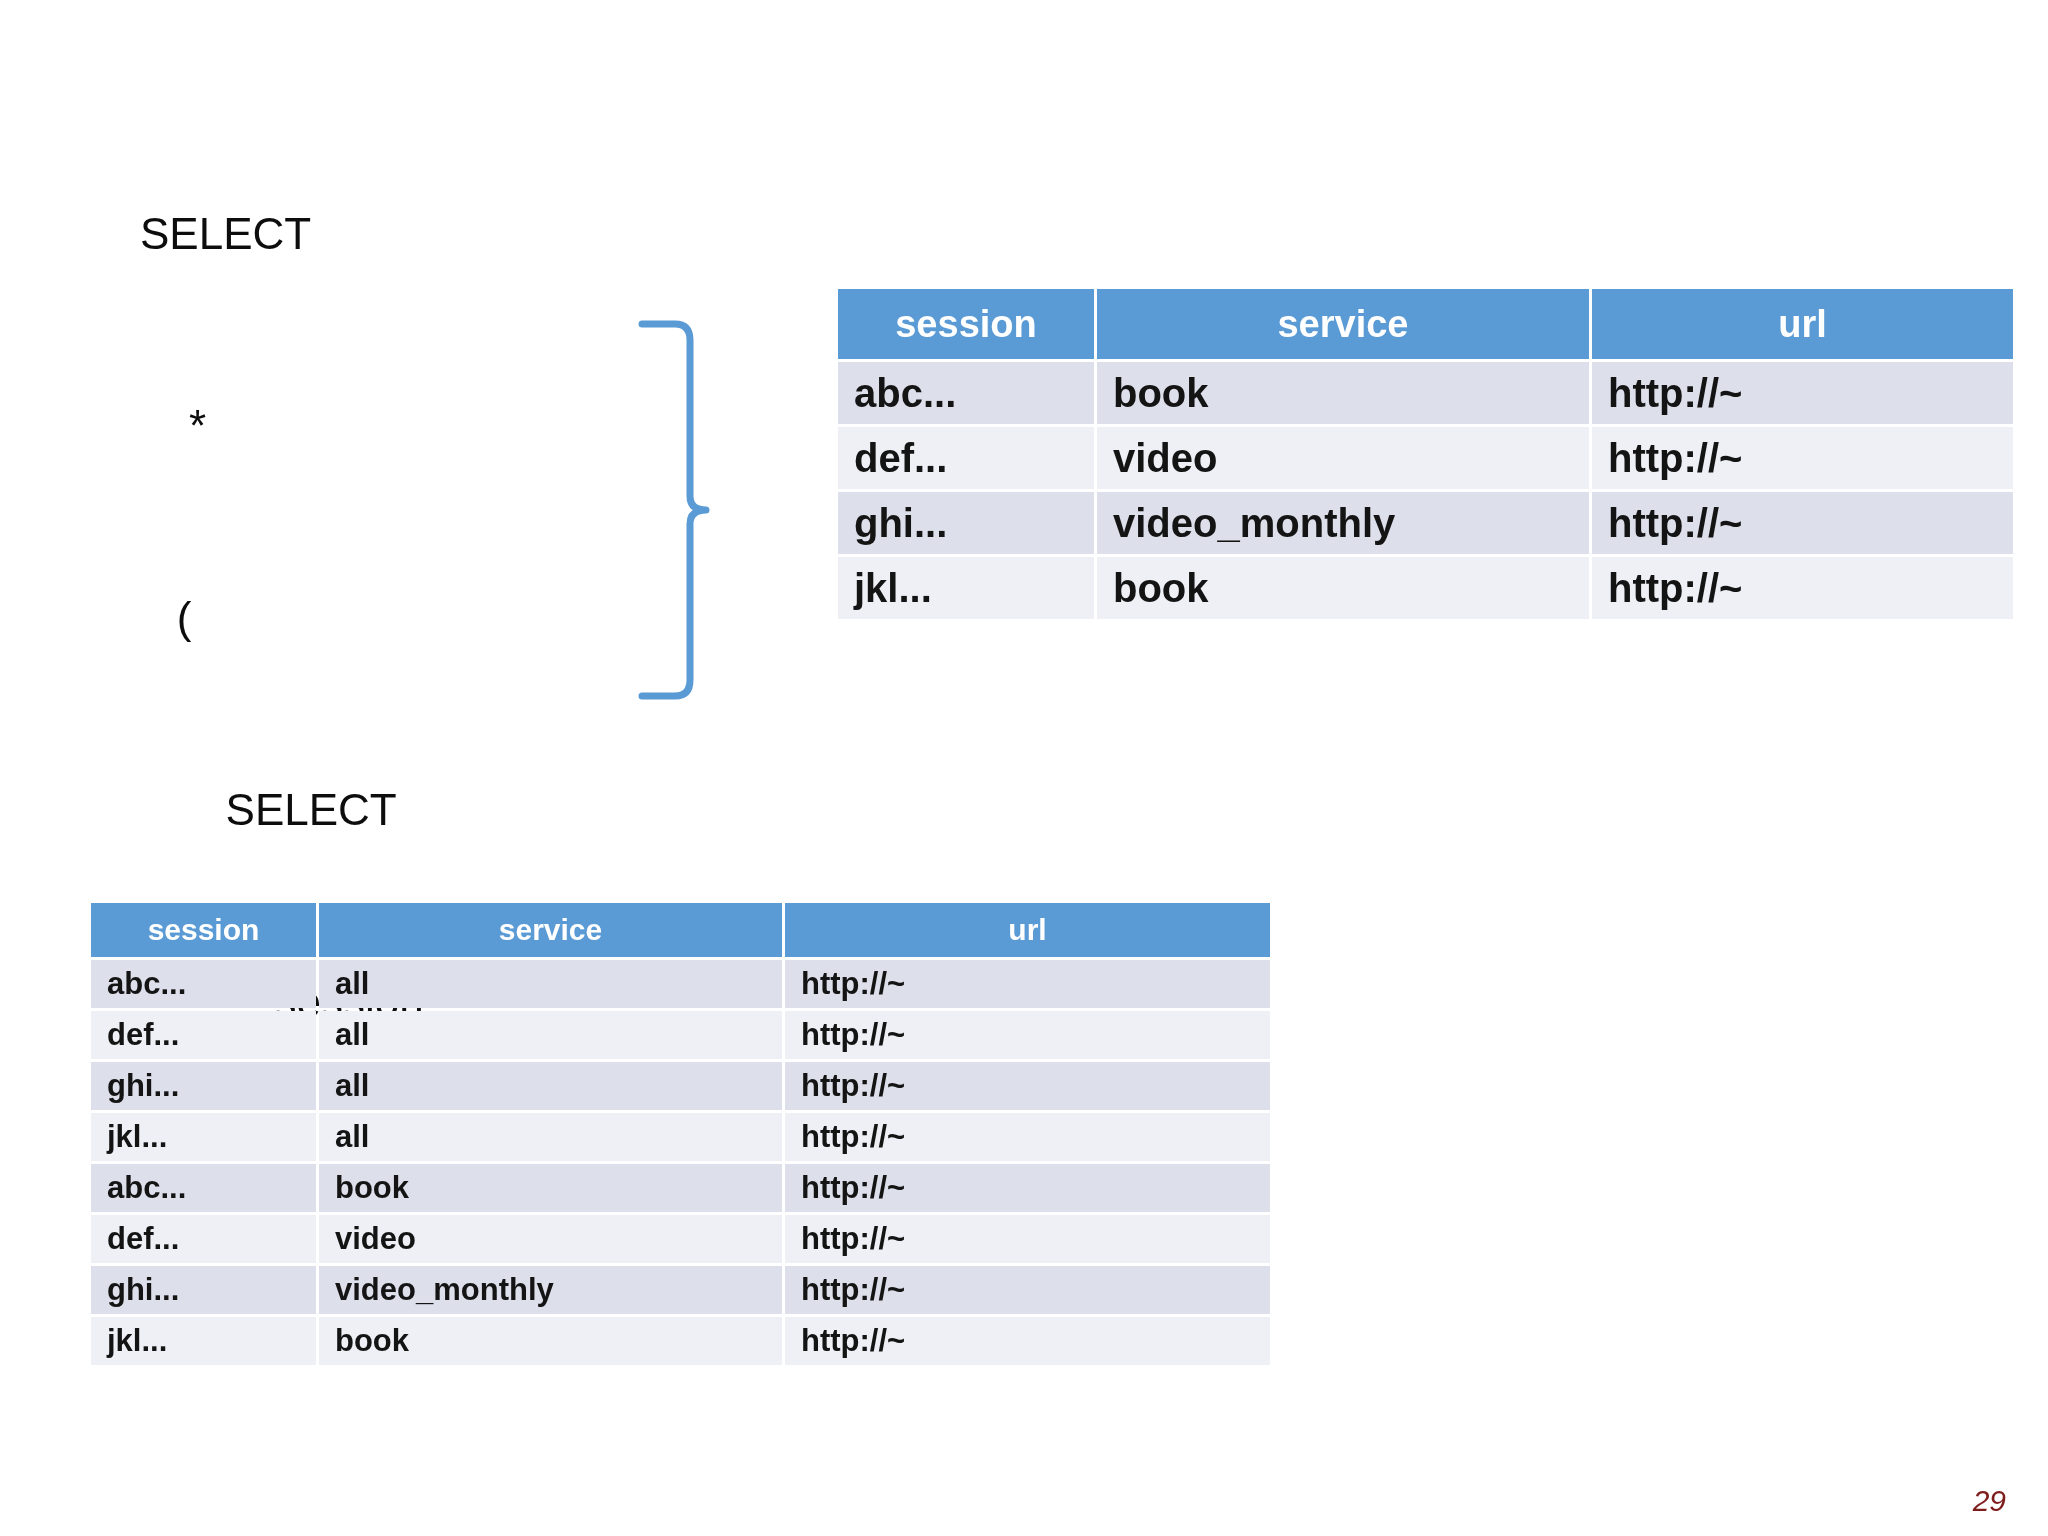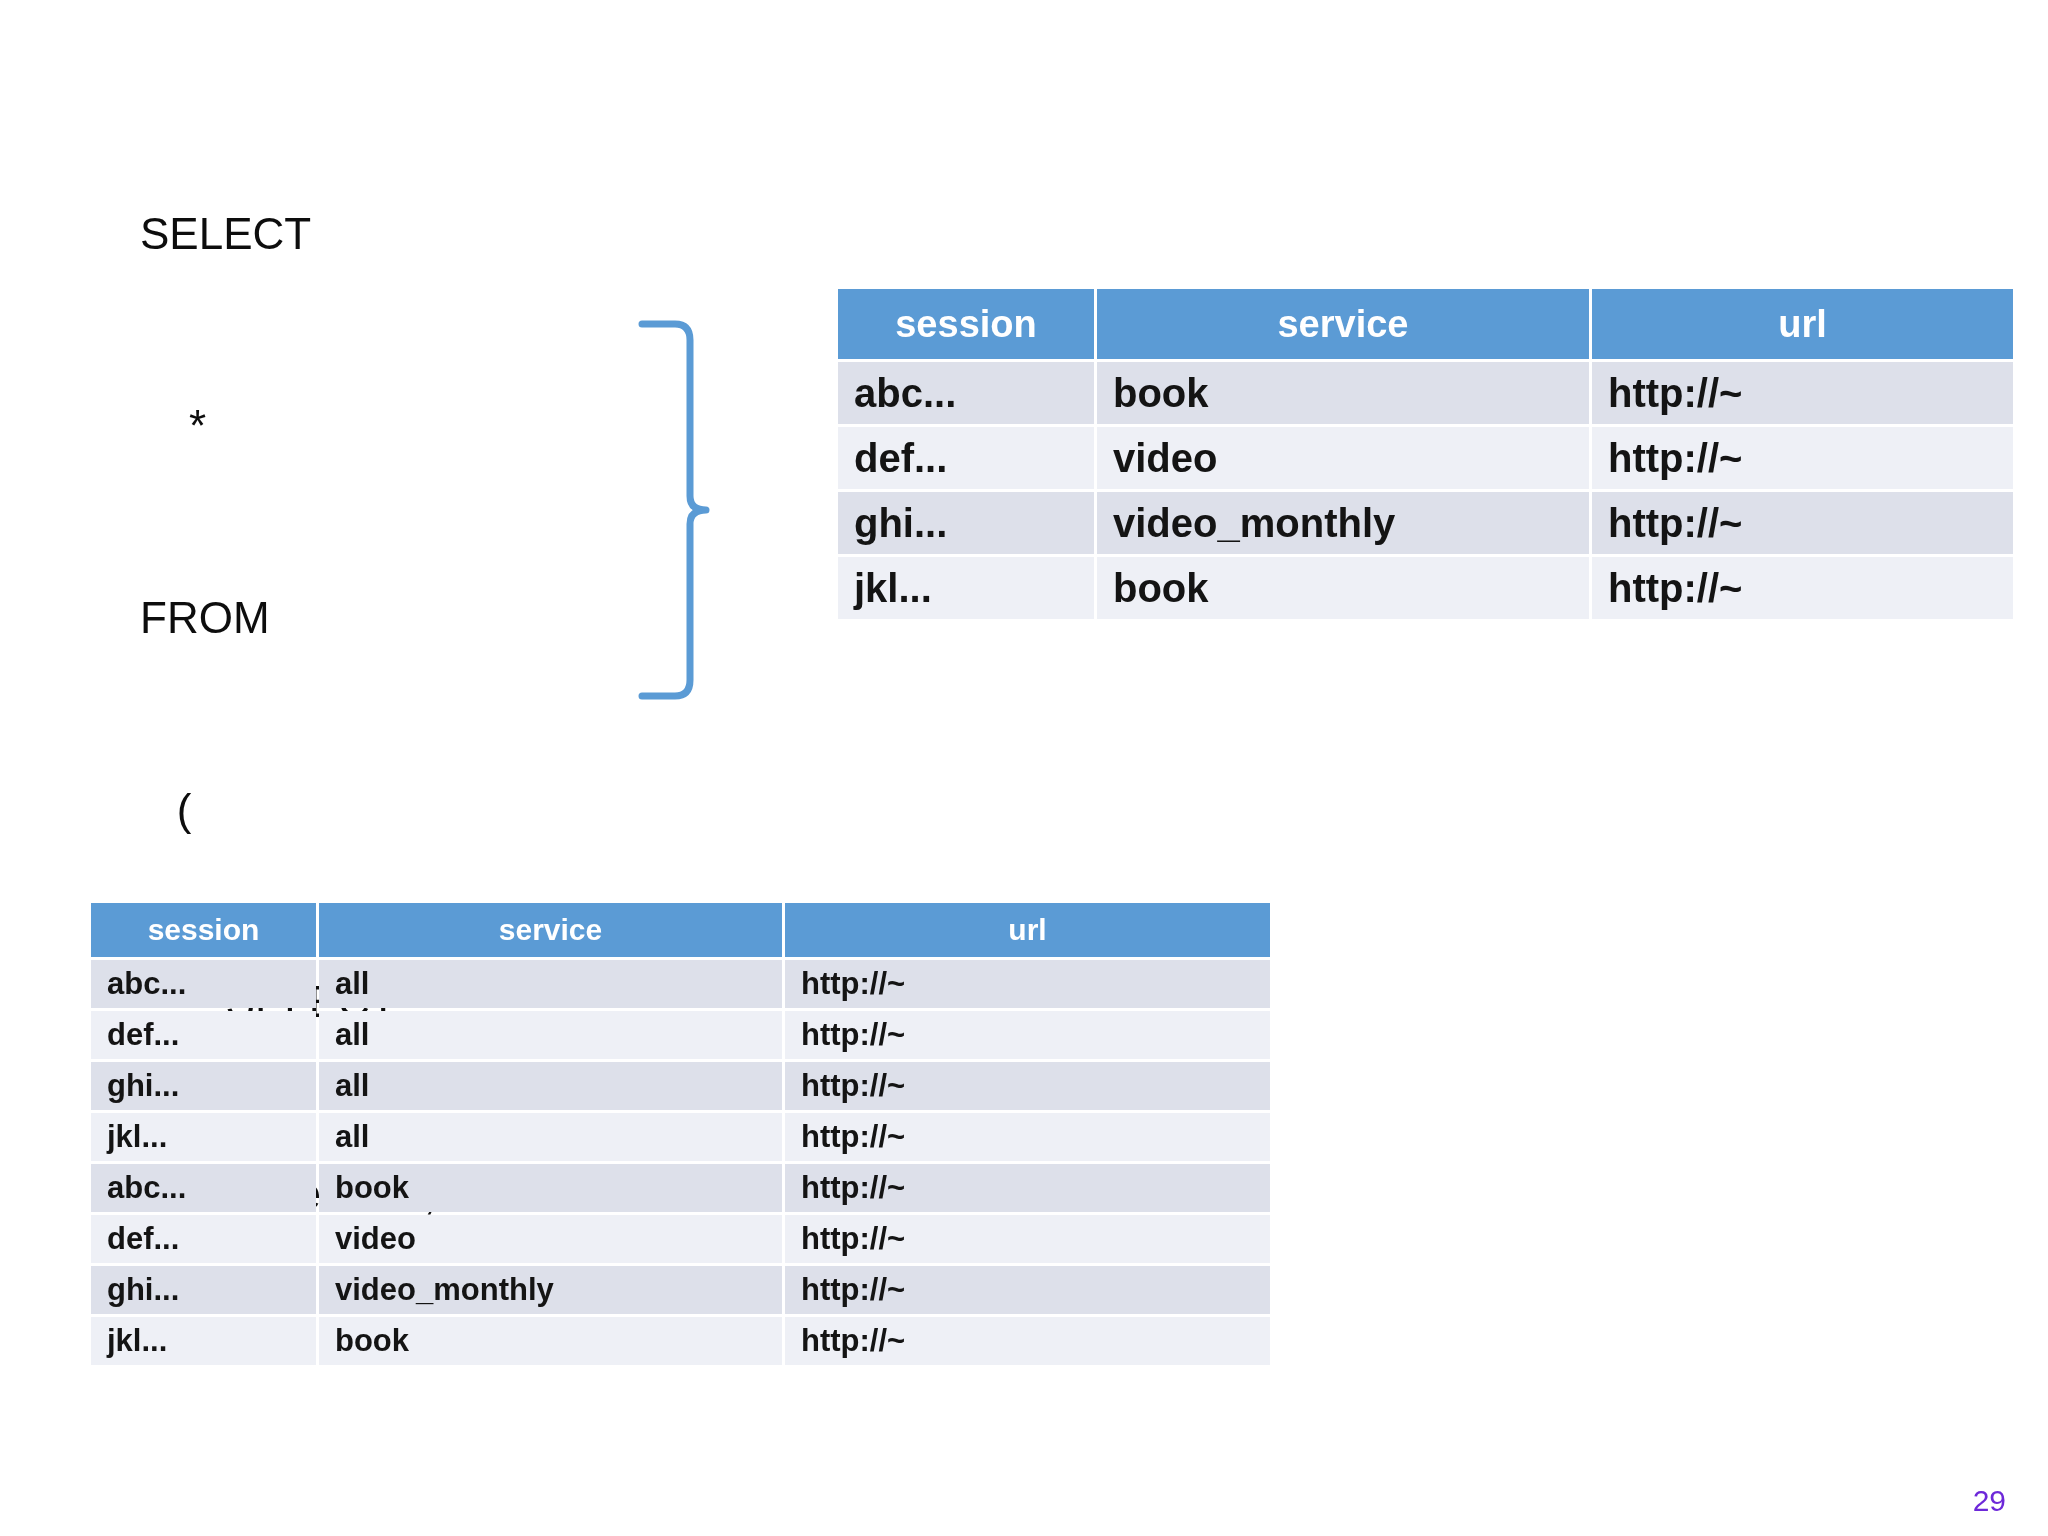--- a/index.html
+++ b/index.html
@@ -95,32 +95,32 @@
   #table-bottom col.c1 { width: 225px; }
   #table-bottom col.c2 { width: 463px; }
   #table-bottom col.c3 { width: 485px; }
 
   
   .page-number {
     position: absolute;
     right: 42px;
     bottom: 18px;
     font-size: 30px;
-    color: #6d28d9;
+    color: #7f1d1d;
+    font-style: italic;
   }
 </style>
 </head>
 <body>
 
 <div class="slide">
 
   <div class="sql-block">
     <span class="sql-line">SELECT</span>
     <span class="sql-line">    *</span>
-    <span class="sql-line">FROM</span>
     <span class="sql-line">   (</span>
     <span class="sql-line">       SELECT</span>
     <span class="sql-line">           session,</span>
     
     
     
     
     
   </div>
 

